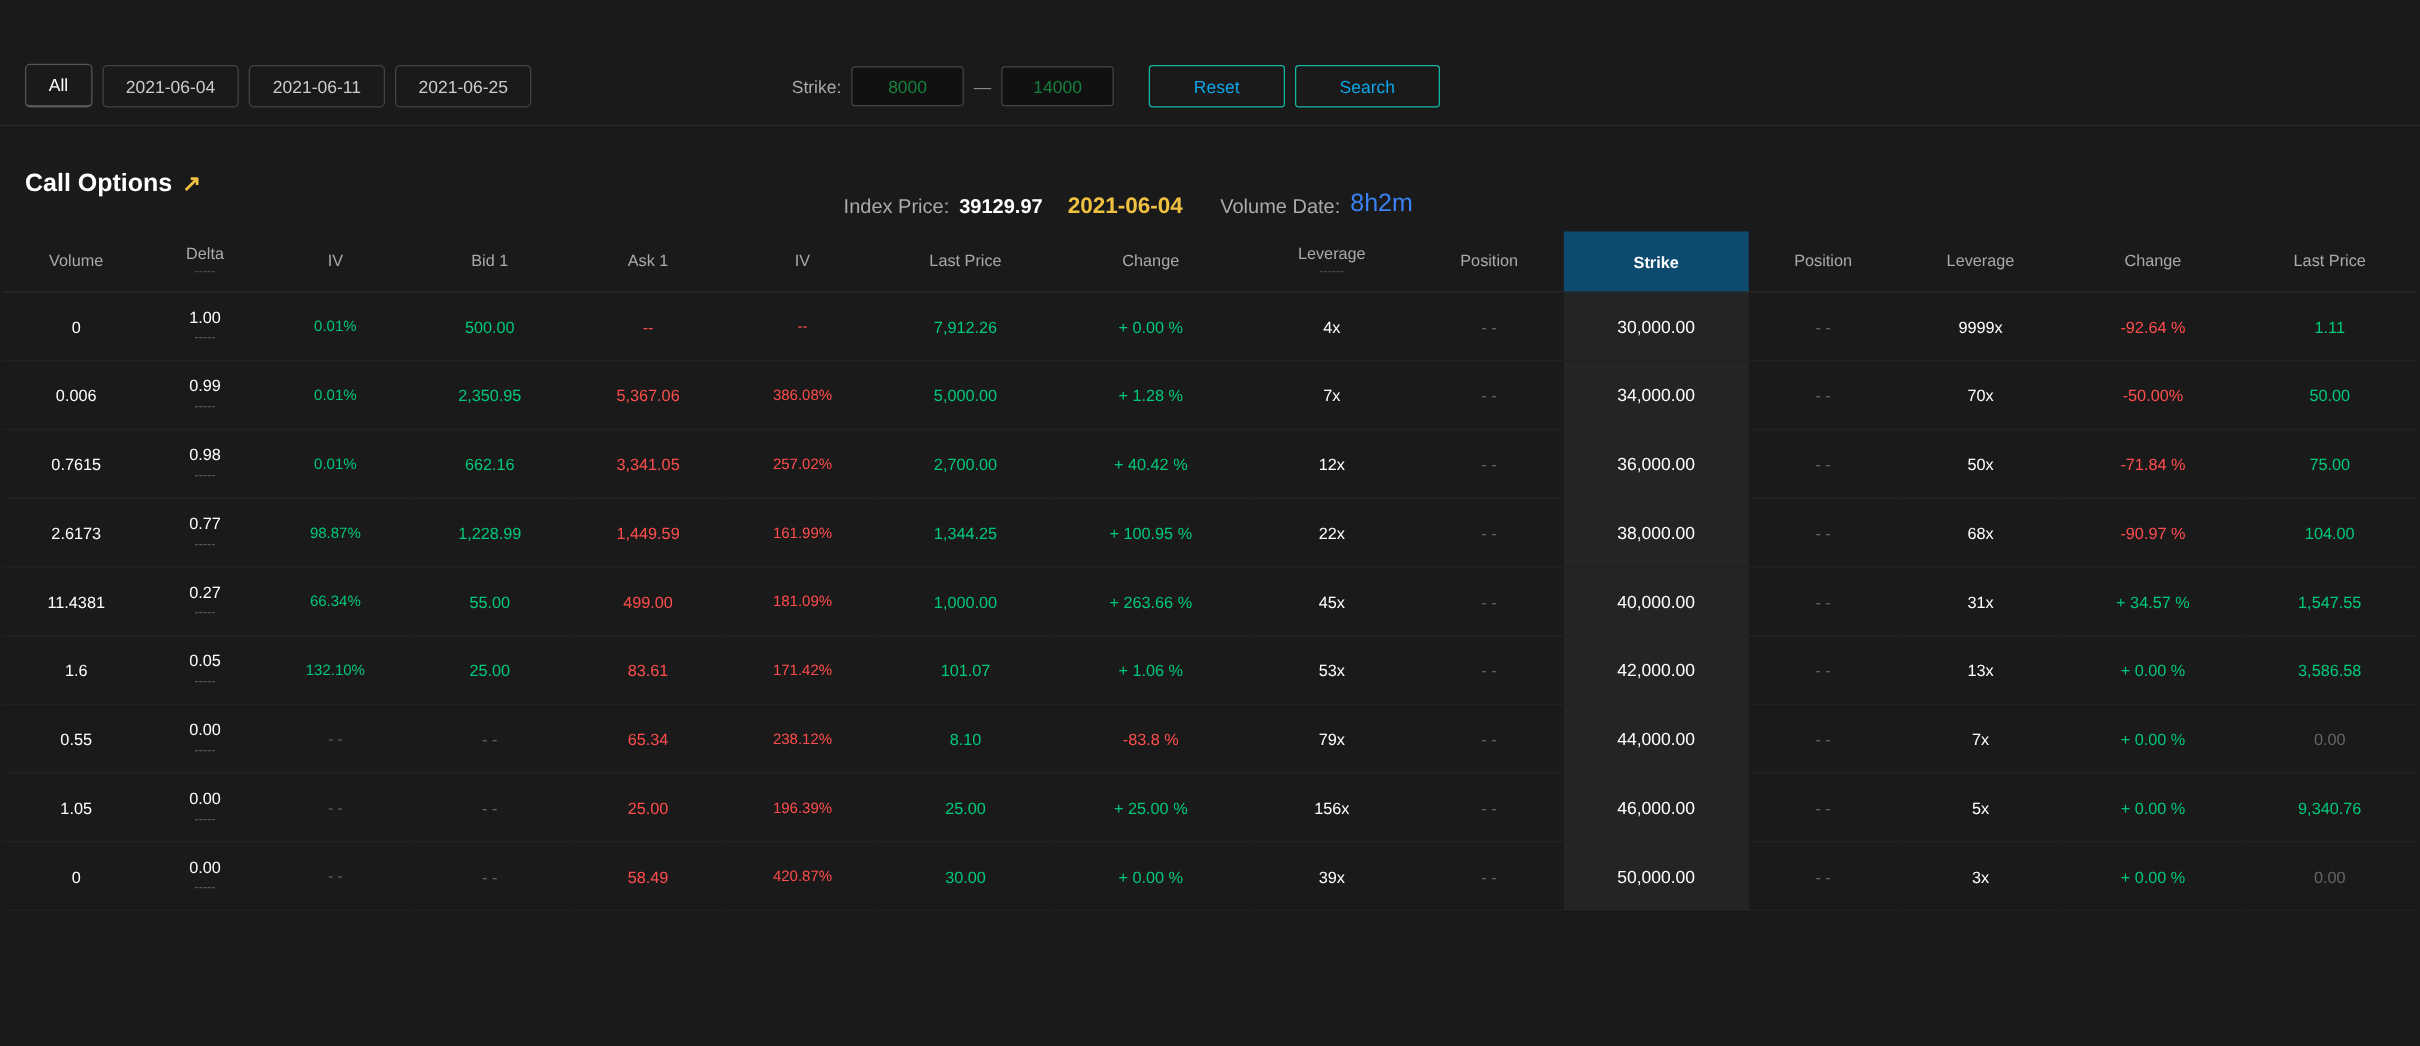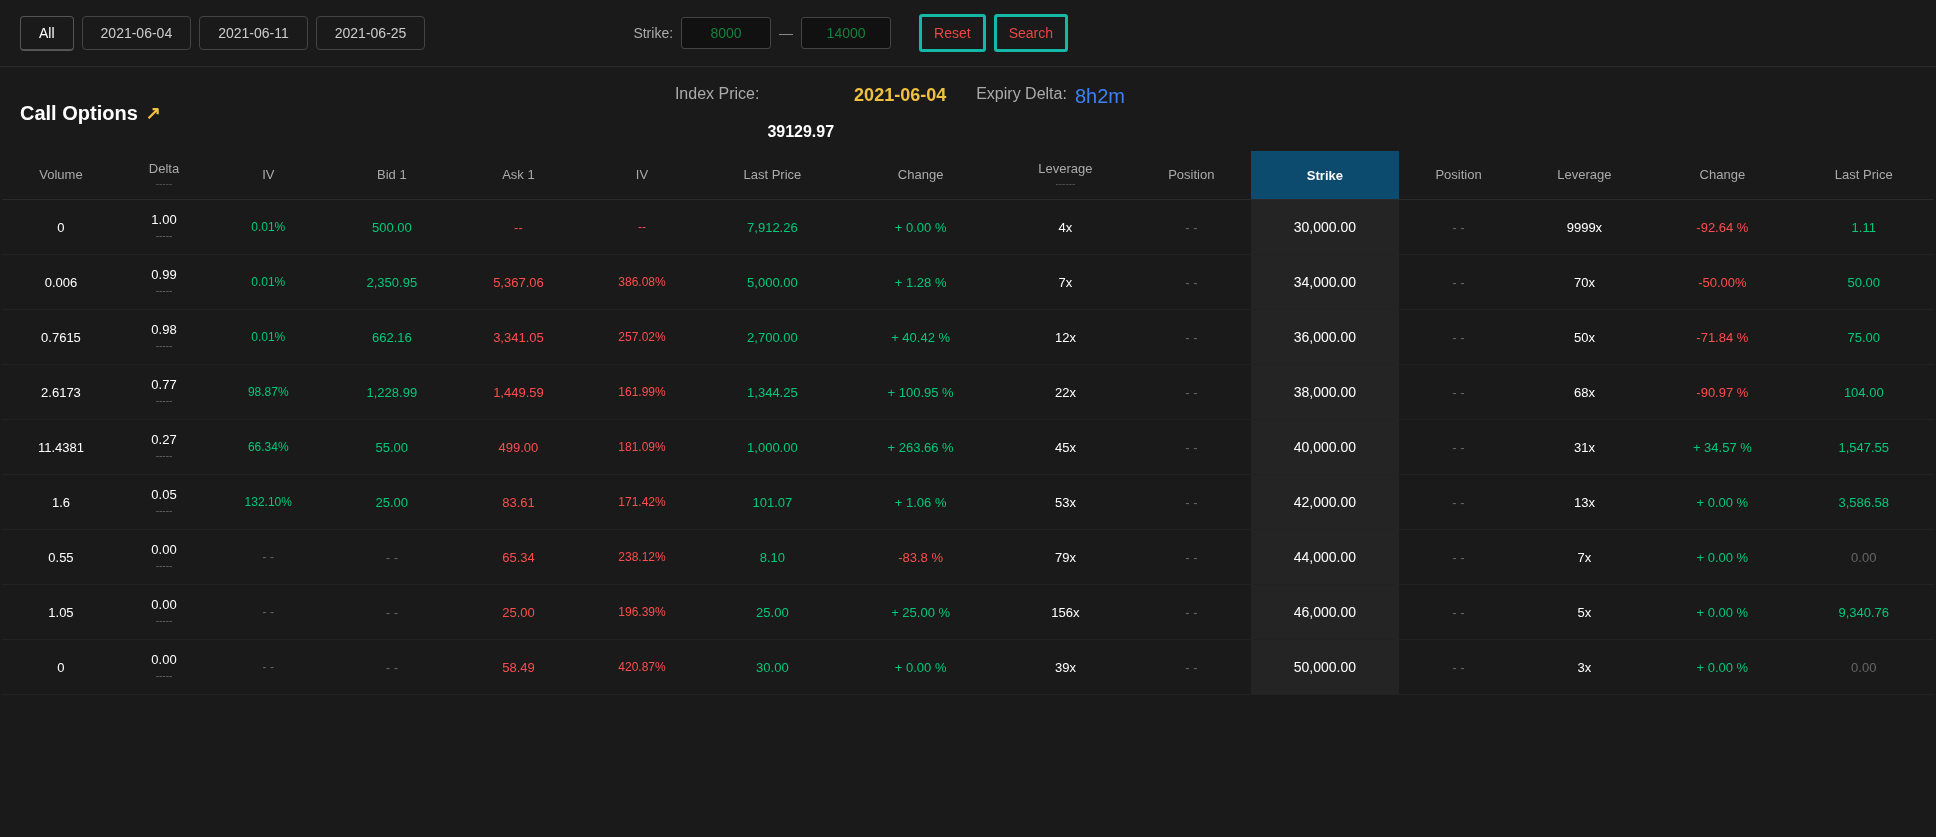--- a/index.html
+++ b/index.html
@@ -12,20 +12,21 @@
     }
 
     
     .top-bar {
       display: flex;
       align-items: center;
       padding: 14px 20px;
       background: #1a1a1a;
       border-bottom: 1px solid #2a2a2a;
       gap: 8px;
+      margin-top: 37px;
     }
     .date-tab {
       padding: 8px 18px;
       border: 1px solid #444;
       border-radius: 4px;
       cursor: pointer;
       color: #ccc;
       background: #1a1a1a;
       font-size: 14px;
     }
@@ -49,24 +50,24 @@
       color: #15803d;
       padding: 7px 12px;
       font-size: 14px;
       border-radius: 3px;
       width: 90px;
       text-align: center;
     }
     .dash { color: #888; }
 
     .action-btn {
-      padding: 8px 12px;
-      border: 3px solid #14b8a6;
-      background: #1a1a1a;
-      color: #ef4444;
+      padding: 8px 35px;
+      border: 1px solid #14b8a6;
+      background: #1a1a1a;
+      color: #0ea5e9;
       font-size: 14px;
       border-radius: 3px;
       cursor: pointer;
     }
 
     
     .section-header {
       display: flex;
       align-items: center;
       padding: 18px 20px 10px 20px;
@@ -163,25 +164,25 @@
 
   <button class="action-btn" style="margin-left:20px;">Reset</button>
   <button class="action-btn">Search</button>
 </div>
 
 <div class="section-header">
   <div class="section-title">
     <span>Call Options</span>
     <span class="arrow-icon">↗</span>
   </div>
-  <div style="display:flex;align-items:flex-start;margin-left:200px;">
+  <div style="display:flex;align-items:flex-end;margin-left:200px;">
     <span class="index-price-label">Index Price:</span>
     <span class="index-price-value" style="margin-left:8px;margin-top:38px;">39129.97</span>
     <span class="expiry-date-highlight">2021-06-04</span>
-    <span class="expiry-label">Expiry Delta:</span>
+    <span class="expiry-label">Volume Date:</span>
     <span class="expiry-value">8h2m</span>
   </div>
 </div>
 
 <div class="table-container">
   <table>
     <thead>
       <tr>
         <th>Volume<span class="sub-line"></span></th>
         <th>Delta<span class="sub-line">-----</span></th>

